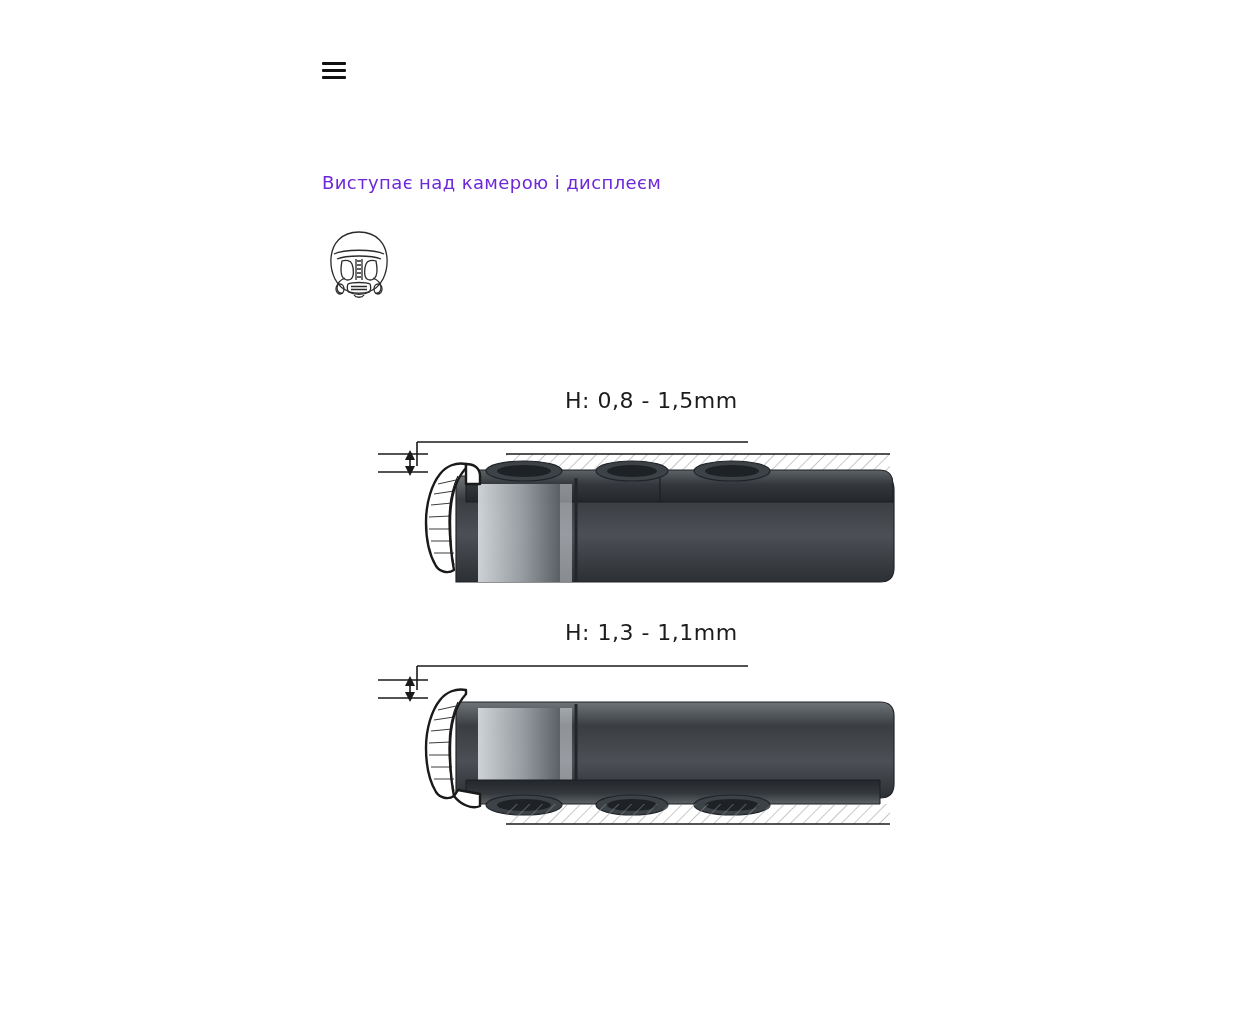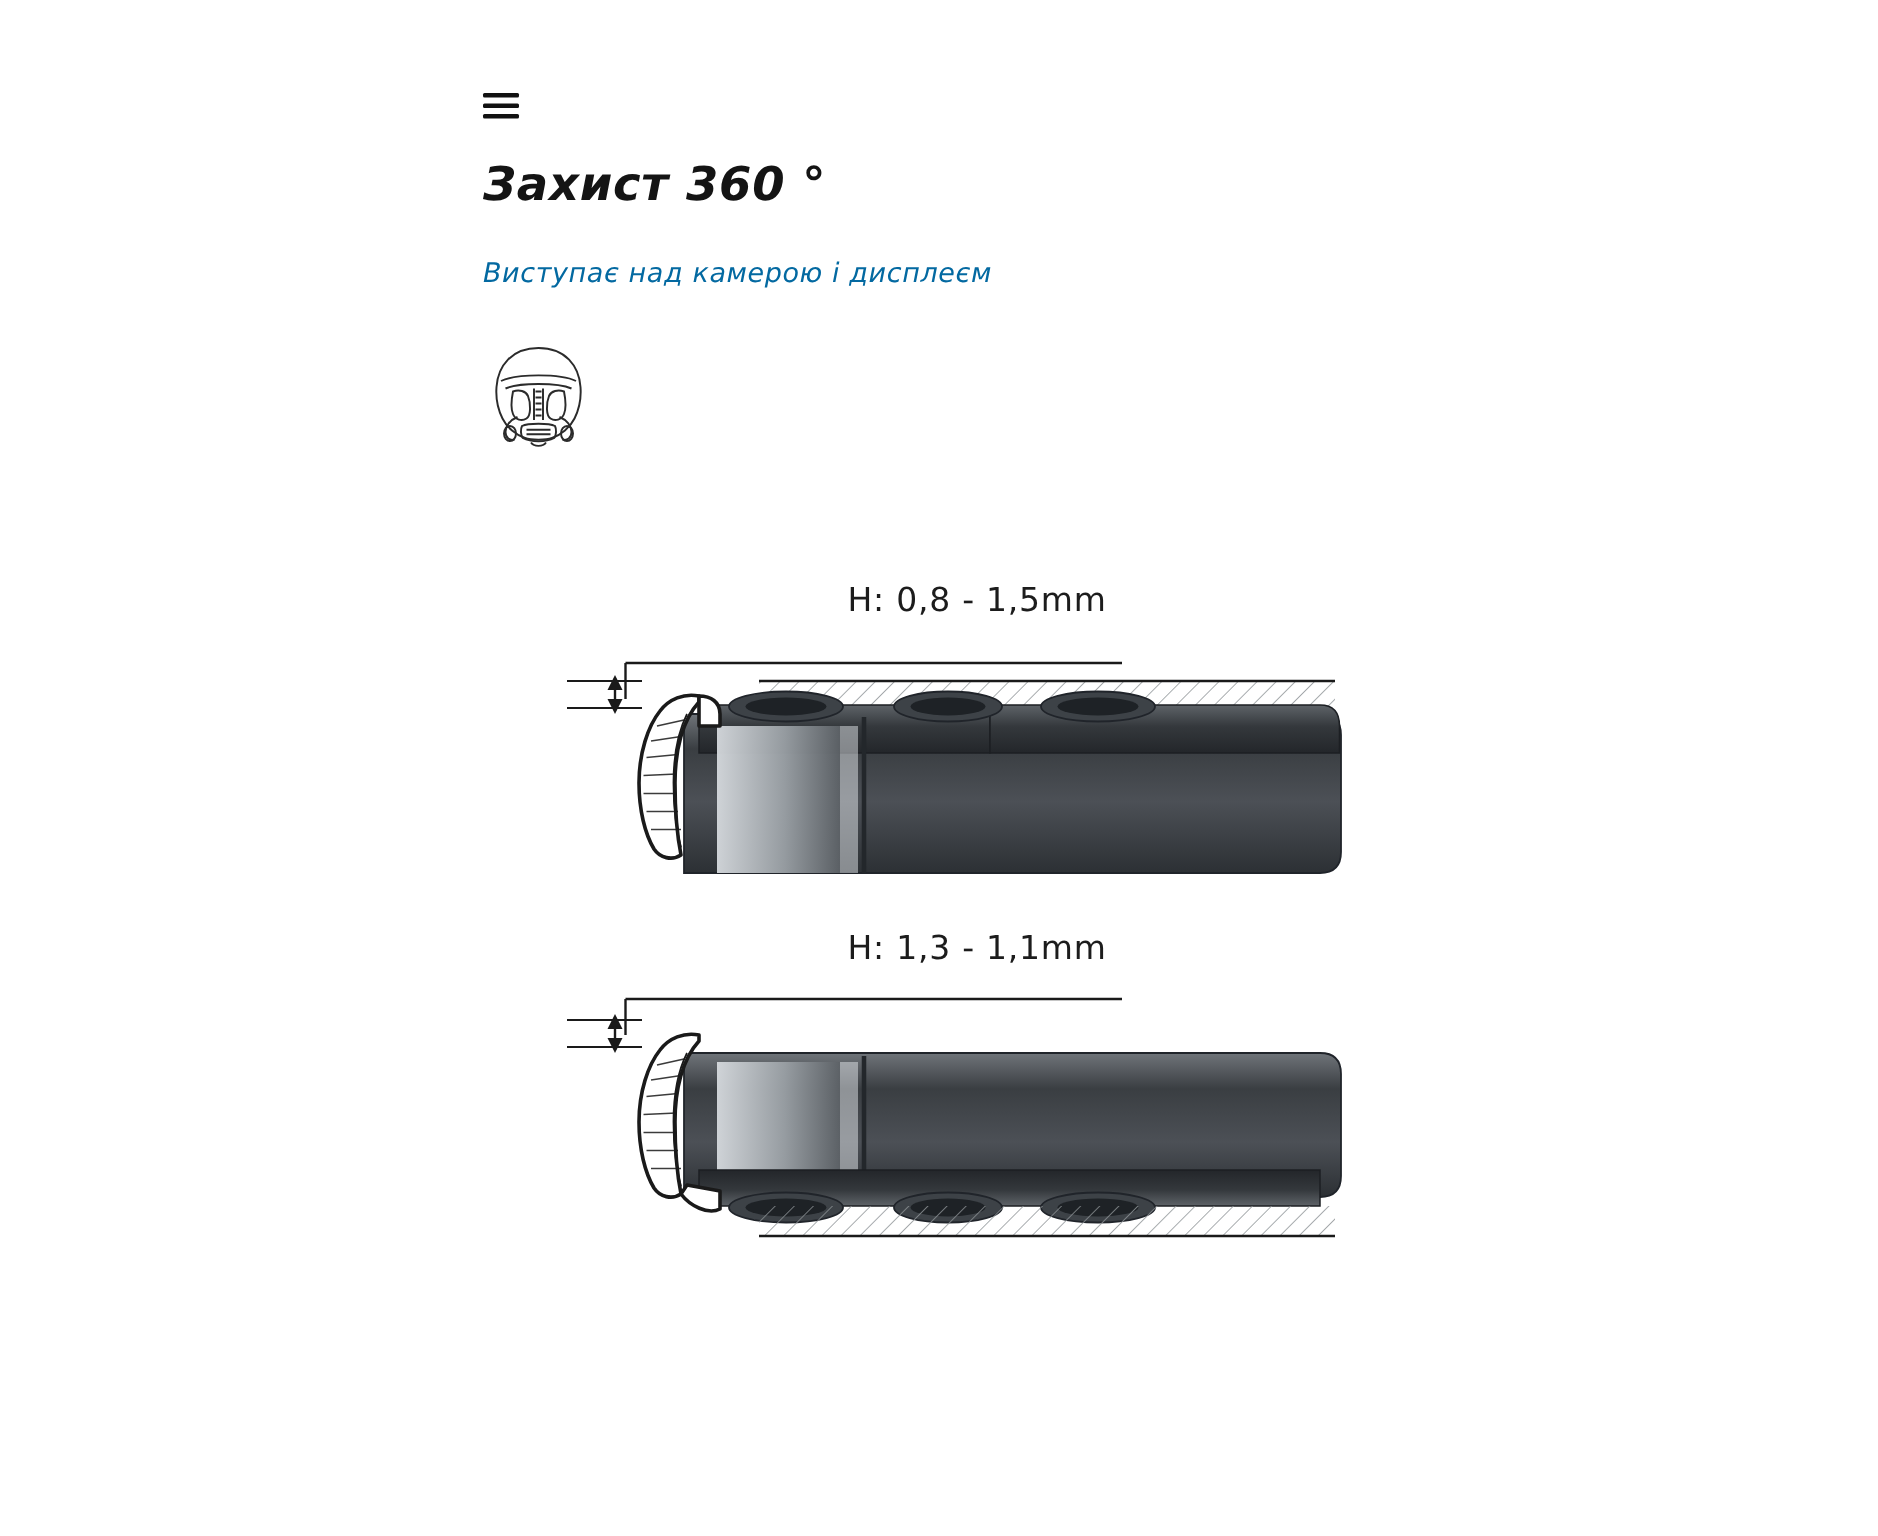--- a/index.html
+++ b/index.html
@@ -53,23 +53,22 @@
     white-space: nowrap;
   }
 
   .subtitle {
     position: absolute;
     left: 322px;
     top: 172px;
     font-family: "DejaVu Sans", sans-serif;
     font-size: 18px;
     letter-spacing: 0.4px;
-    color: #0369a1;
+    color: #6d28d9;
     white-space: nowrap;
-    font-style: italic;
   }
 
   .brand-mark {
     position: absolute;
     left: 318px;
     top: 228px;
     width: 82px;
     height: 78px;
   }
 
@@ -95,21 +94,20 @@
 <body>
 
 <div class="page">
 
   <div class="menu-icon">
     <span></span>
     <span></span>
     <span></span>
   </div>
 
-  <div class="title">Захист 360 °</div>
 
   <div class="subtitle">Виступає над камерою і дисплеєм</div>
 
   <div class="brand-mark">
     <svg viewBox="0 0 82 78" width="82" height="78" xmlns="http://www.w3.org/2000/svg">
       <g fill="none" stroke="#2b2b2b" stroke-width="1.3">
         <path d="M41 4 C23 4 14 16 13 30 C12.4 38 14 45 17 51 C20 57 26 62 32 64 C36 65.5 46 65.5 50 64 C56 62 62 57 65 51 C68 45 69.6 38 69 30 C68 16 59 4 41 4 Z"></path>
         <path d="M16 26 C26 21 56 21 66 26"></path>
         <path d="M19 31 C28 27 54 27 63 31"></path>
         <path d="M24 33 C24 33 22 43 24 48 C25.5 52 30 53 33 51 C36 49 36 41 34 36 C32.5 32.6 28 31.6 24 33 Z"></path>

